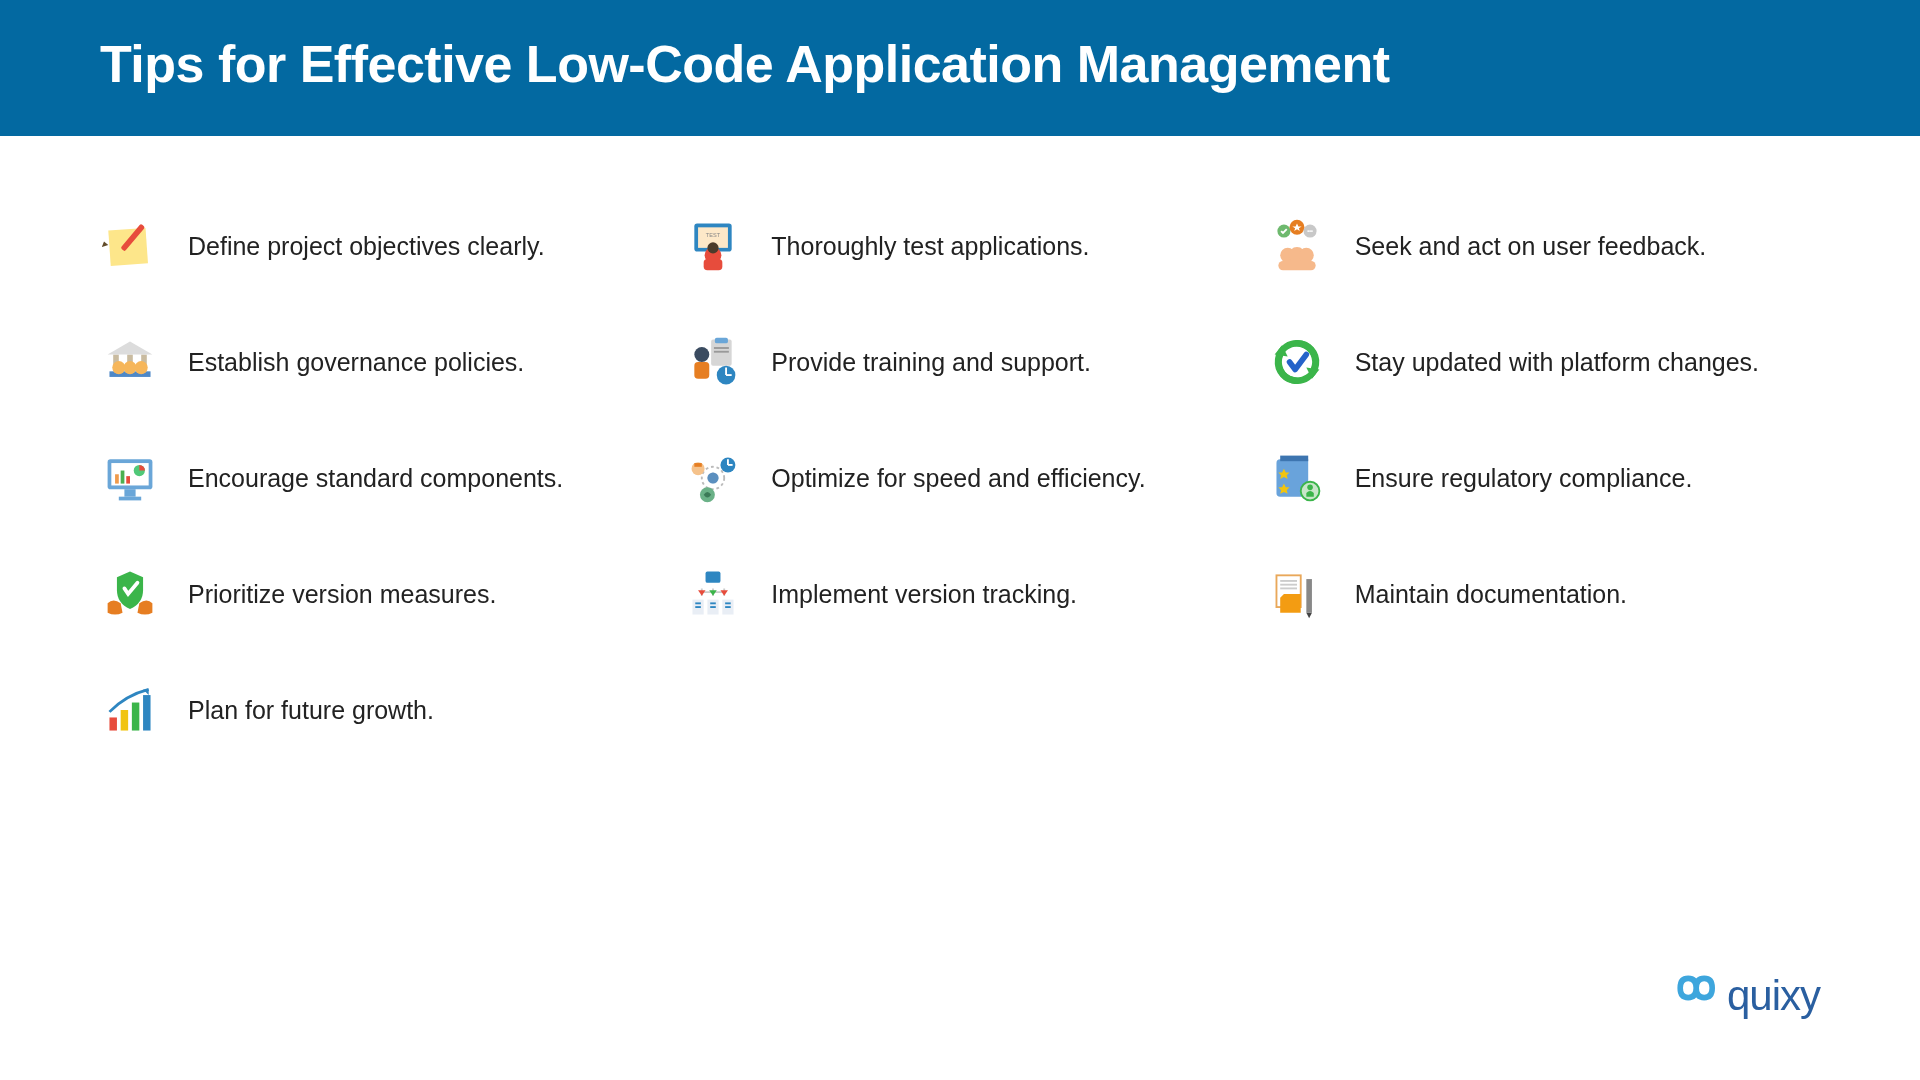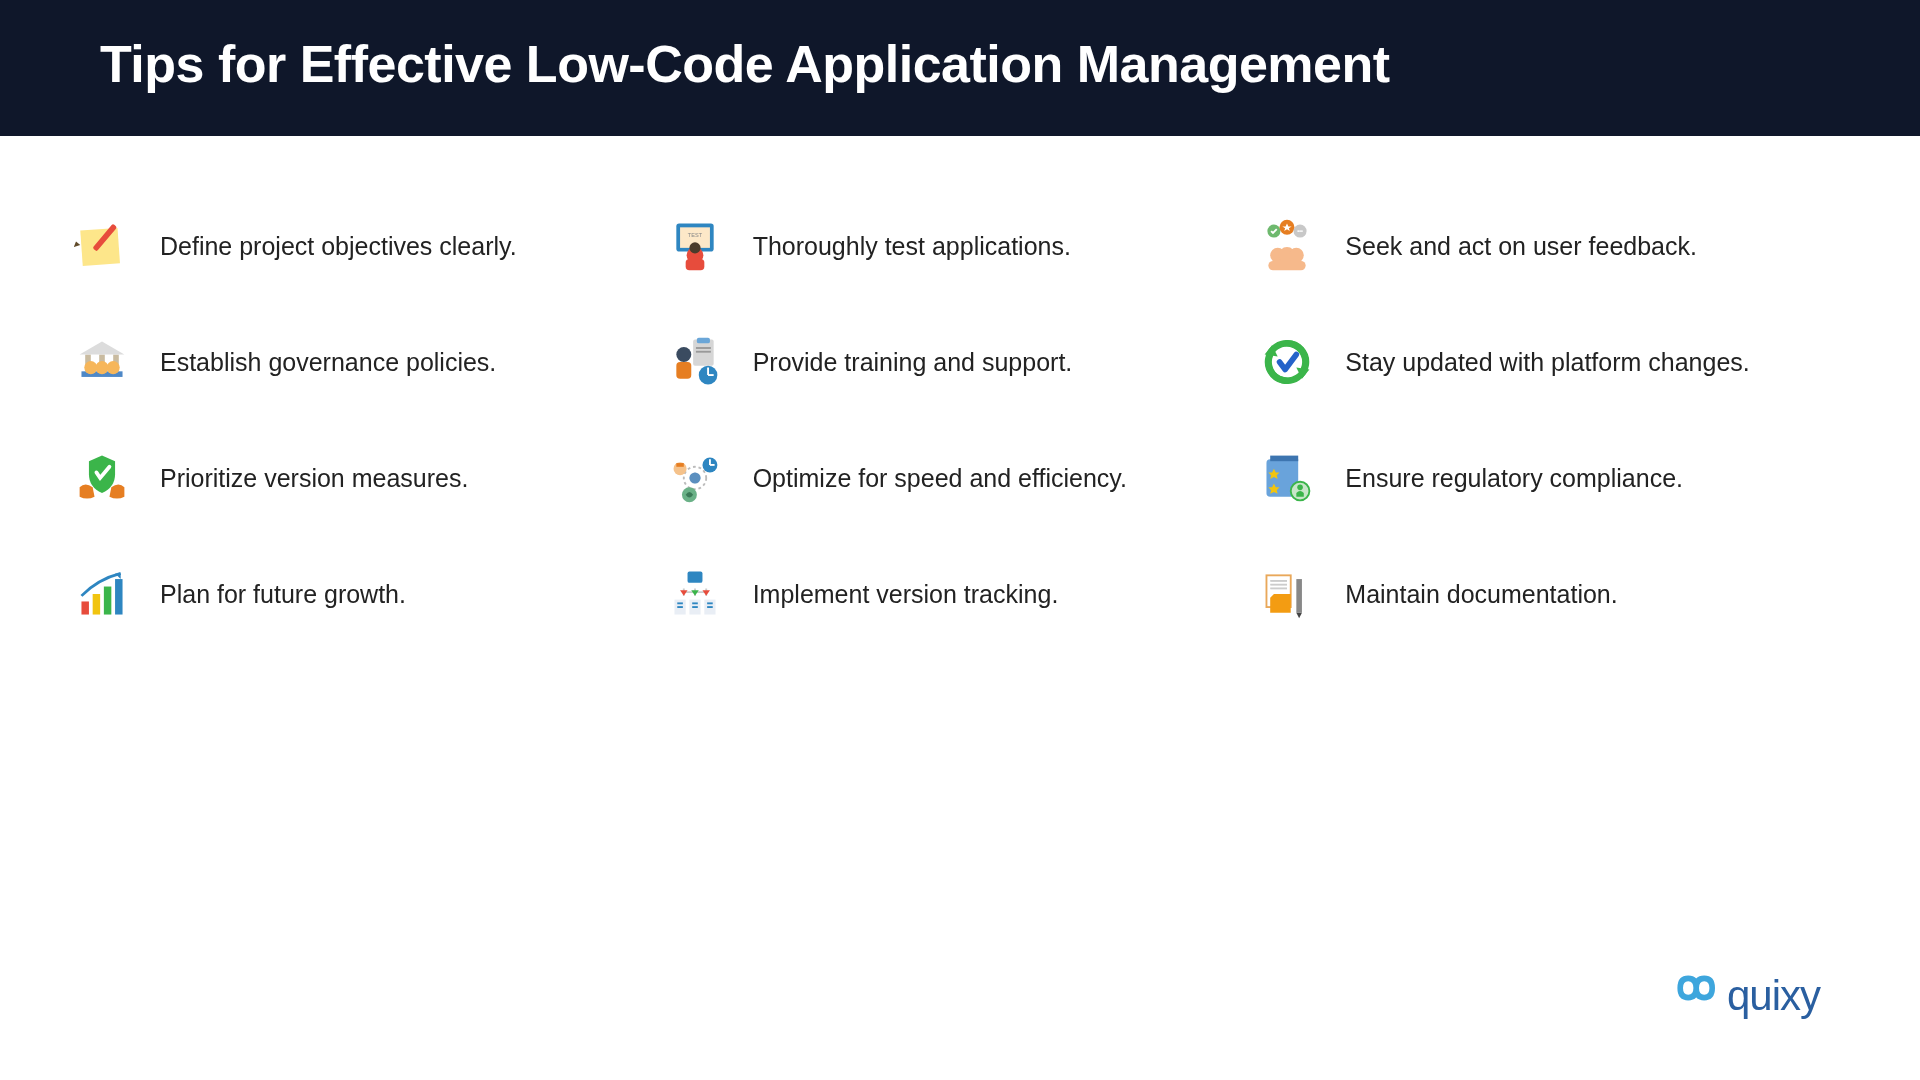--- a/index.html
+++ b/index.html
@@ -4,31 +4,31 @@
 <style>
   * { margin: 0; padding: 0; box-sizing: border-box; }
   body {
     width: 1920px;
     height: 1080px;
     font-family: "Segoe UI", Arial, sans-serif;
     background: #ffffff;
     overflow: hidden;
   }
   .header {
-    background: #0f172a;
+    background: #0369a1;
     padding: 34px 100px 42px 100px;
   }
   .header h1 {
     color: #ffffff;
     font-size: 52px;
     font-weight: 800;
     letter-spacing: -0.5px;
   }
   .content {
-    padding: 80px 100px 0 72px;
+    padding: 80px 100px 0 100px;
     display: grid;
     grid-template-columns: repeat(3, 1fr);
     column-gap: 30px;
   }
   .col {
     display: flex;
     flex-direction: column;
     gap: 56px;
   }
   .item {
@@ -95,20 +95,36 @@
           <rect x="12" y="22" width="6" height="18" fill="#c9bba0"></rect>
           <rect x="27" y="22" width="6" height="18" fill="#c9bba0"></rect>
           <rect x="42" y="22" width="6" height="18" fill="#c9bba0"></rect>
           <polygon points="6,22 54,22 30,8" fill="#dcdcdc"></polygon>
           <circle cx="18" cy="36" r="7" fill="#F6B65A"></circle>
           <circle cx="30" cy="36" r="7" fill="#F6B65A"></circle>
           <circle cx="42" cy="36" r="7" fill="#F6B65A"></circle>
         </svg>
       </span>
       <span class="label">Establish governance policies.</span>
+    </div>
+    <div class="item">
+      <span class="icon">
+        <svg viewBox="0 0 60 60" width="56" height="56">
+          <rect x="6" y="10" width="48" height="32" rx="3" fill="#6aa6d8"></rect>
+          <rect x="10" y="14" width="40" height="24" fill="#ffffff"></rect>
+          <rect x="14" y="26" width="4" height="10" fill="#EF9A4B"></rect>
+          <rect x="20" y="22" width="4" height="14" fill="#4CAF50"></rect>
+          <rect x="26" y="28" width="4" height="8" fill="#E74C3C"></rect>
+          <circle cx="40" cy="22" r="6" fill="#50C878"></circle>
+          <path d="M40 22 L40 16 A6 6 0 0 1 46 22 Z" fill="#E74C3C"></path>
+          <rect x="24" y="42" width="12" height="8" fill="#6aa6d8"></rect>
+          <rect x="18" y="50" width="24" height="4" fill="#6aa6d8"></rect>
+        </svg>
+      </span>
+      <span class="label">Encourage standard components.</span>
     </div>
     <div class="item">
       <span class="icon">
         <svg viewBox="0 0 60 60" width="56" height="56">
           <path d="M30 6 L44 12 L44 26 Q44 40 30 46 Q16 40 16 26 L16 12 Z" fill="#3BB54A"></path>
           <path d="M24 24 L28 30 L38 18" stroke="#fff" stroke-width="4" fill="none" stroke-linecap="round"></path>
           <path d="M6 40 Q12 34 20 40 L22 50 Q14 54 6 50 Z" fill="#E67E22"></path>
           <path d="M54 40 Q48 34 40 40 L38 50 Q46 54 54 50 Z" fill="#E67E22"></path>
         </svg>
       </span>

